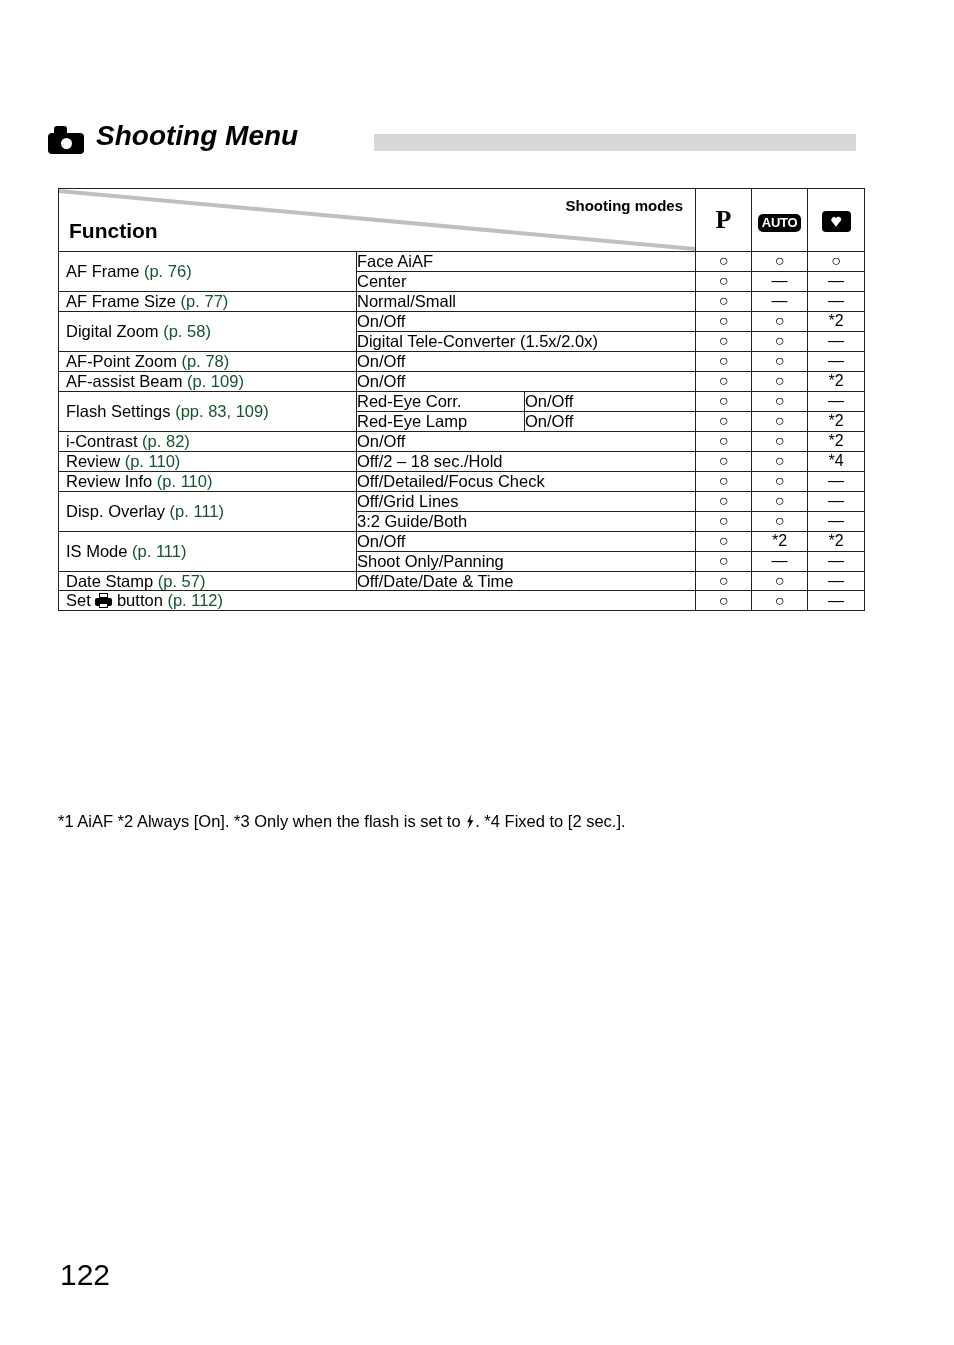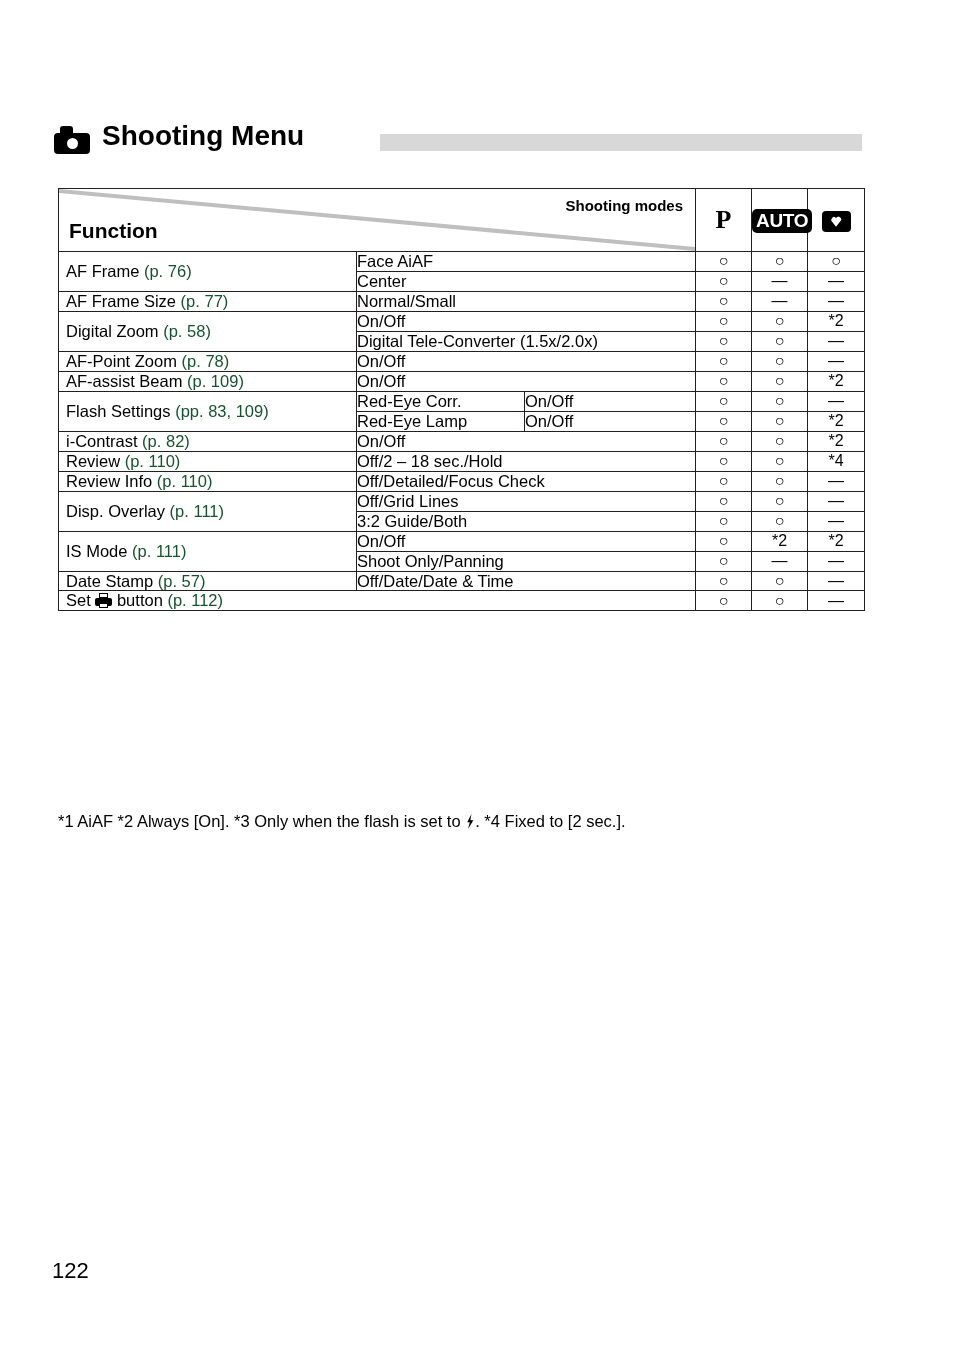--- a/index.html
+++ b/index.html
@@ -38,24 +38,25 @@
     top: 50%;
     transform: translateY(-50%);
     font-size: 31px;
     font-weight: bold;
     letter-spacing: 0.5px;
   }
 
   
   .section-head {
     position: absolute;
-    left: 50px;
+    left: 44px;
     top: 120px;
     width: 812px;
     height: 44px;
+    font-style: italic;
   }
   .cam-icon {
     position: absolute;
     left: 4px;
     top: 6px;
     width: 36px;
     height: 28px;
   }
   .cam-body {
     position: absolute;
@@ -178,21 +179,21 @@
     font-weight: bold;
     font-size: 26px;
     font-style: normal;
   }
   .badge-auto {
     display: inline-block;
     background: #000;
     color: #fff;
     border-radius: 5px;
     padding: 2px 4px 3px 4px;
-    font-size: 19px;
+    font-size: 13px;
     font-weight: bold;
     letter-spacing: -0.3px;
     line-height: 1;
   }
   .badge-easy {
     display: inline-block;
     width: 29px;
     height: 21px;
     background: #000;
     border-radius: 4px;
@@ -254,23 +255,23 @@
 
   .footnote {
     position: absolute;
     left: 58px;
     top: 812px;
     font-size: 16.5px;
   }
 
   .pageno {
     position: absolute;
-    left: 52px;
+    left: 60px;
     top: 1258px;
-    font-size: 22px;
+    font-size: 30px;
   }
 </style>
 </head>
 <body>
 
 <div class="page">
 
 
   <div class="section-head">
     <span class="cam-icon">

